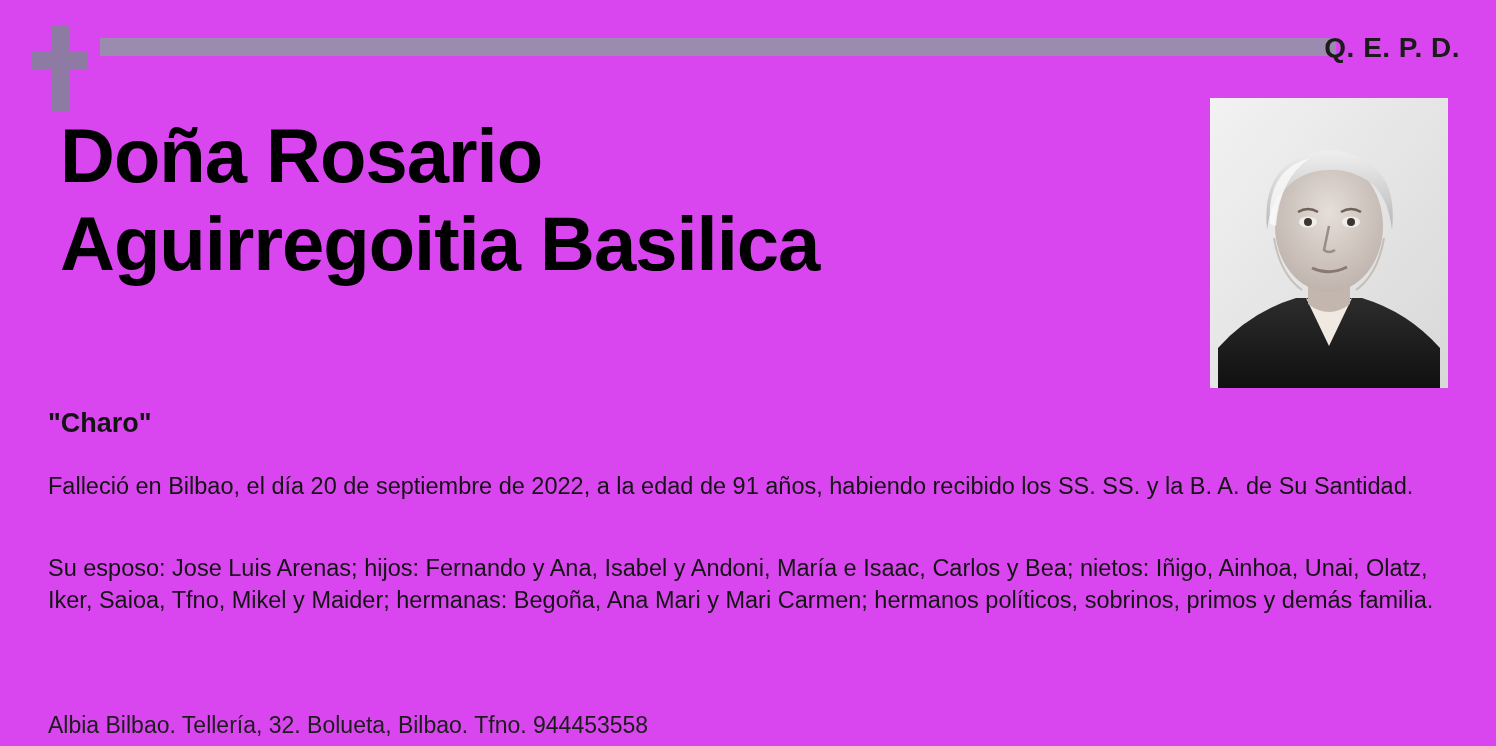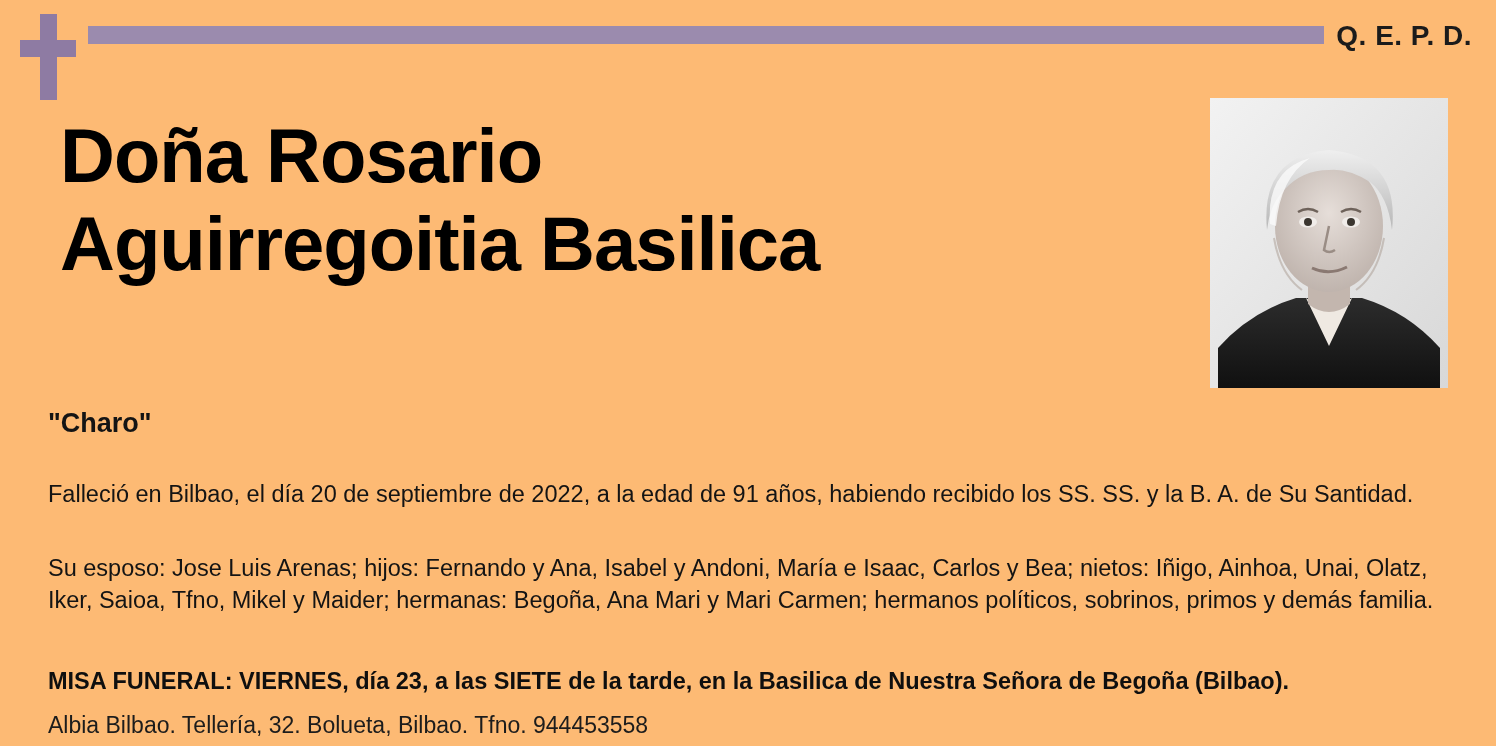--- a/index.html
+++ b/index.html
@@ -13,22 +13,22 @@
     font-family: "Liberation Sans", sans-serif;
     color: #141414;
     overflow: hidden;
   }
 
   .obituary {
     position: relative;
     width: 1496px;
     height: 746px;
     box-sizing: border-box;
-    padding: 0;
-    background: #fdba74;
+    padding: 12px;
+    background: #d946ef;
   }
 
   
   .top-band {
     position: relative;
     height: 96px;
   }
 
   .cross {
     position: absolute;
@@ -115,21 +115,21 @@
   }
 
   .para {
     position: absolute;
     left: 48px;
     width: 1400px;
     font-size: 23.5px;
     line-height: 1.38;
     color: #141414;
   }
-  .para-death { top: 470px; margin-top: 8px; }
+  .para-death { top: 470px; }
   .para-family { top: 552px; }
 
   .funeral {
     position: absolute;
     left: 48px;
     top: 666px;
     width: 1400px;
     font-size: 23.5px;
     font-weight: bold;
     line-height: 1.35;
@@ -211,17 +211,16 @@
       <path d="M174 140 Q168 176 146 192" stroke="#a8998f" stroke-width="2" fill="none" opacity="0.5"></path>
     </svg>
   </div>
 
   <div class="nickname">"Charo"</div>
 
   <div class="para para-death">Falleció en Bilbao, el día 20 de septiembre de 2022, a la edad de 91 años, habiendo recibido los SS. SS. y la B. A. de Su Santidad.</div>
 
   <div class="para para-family">Su esposo: Jose Luis Arenas; hijos: Fernando y Ana, Isabel y Andoni, María e Isaac, Carlos y Bea; nietos: Iñigo, Ainhoa, Unai, Olatz, Iker, Saioa, Tfno, Mikel y Maider; hermanas: Begoña, Ana Mari y Mari Carmen; hermanos políticos, sobrinos, primos y demás familia.</div>
 
-  <div class="funeral">MISA FUNERAL: VIERNES, día 23, a las SIETE de la tarde, en la Basilica de Nuestra Señora de Begoña (Bilbao).</div>
 
   <div class="funeral-home">Albia Bilbao. Tellería, 32. Bolueta, Bilbao. Tfno. 944453558</div>
 
 </div>
 
 </body></html>

